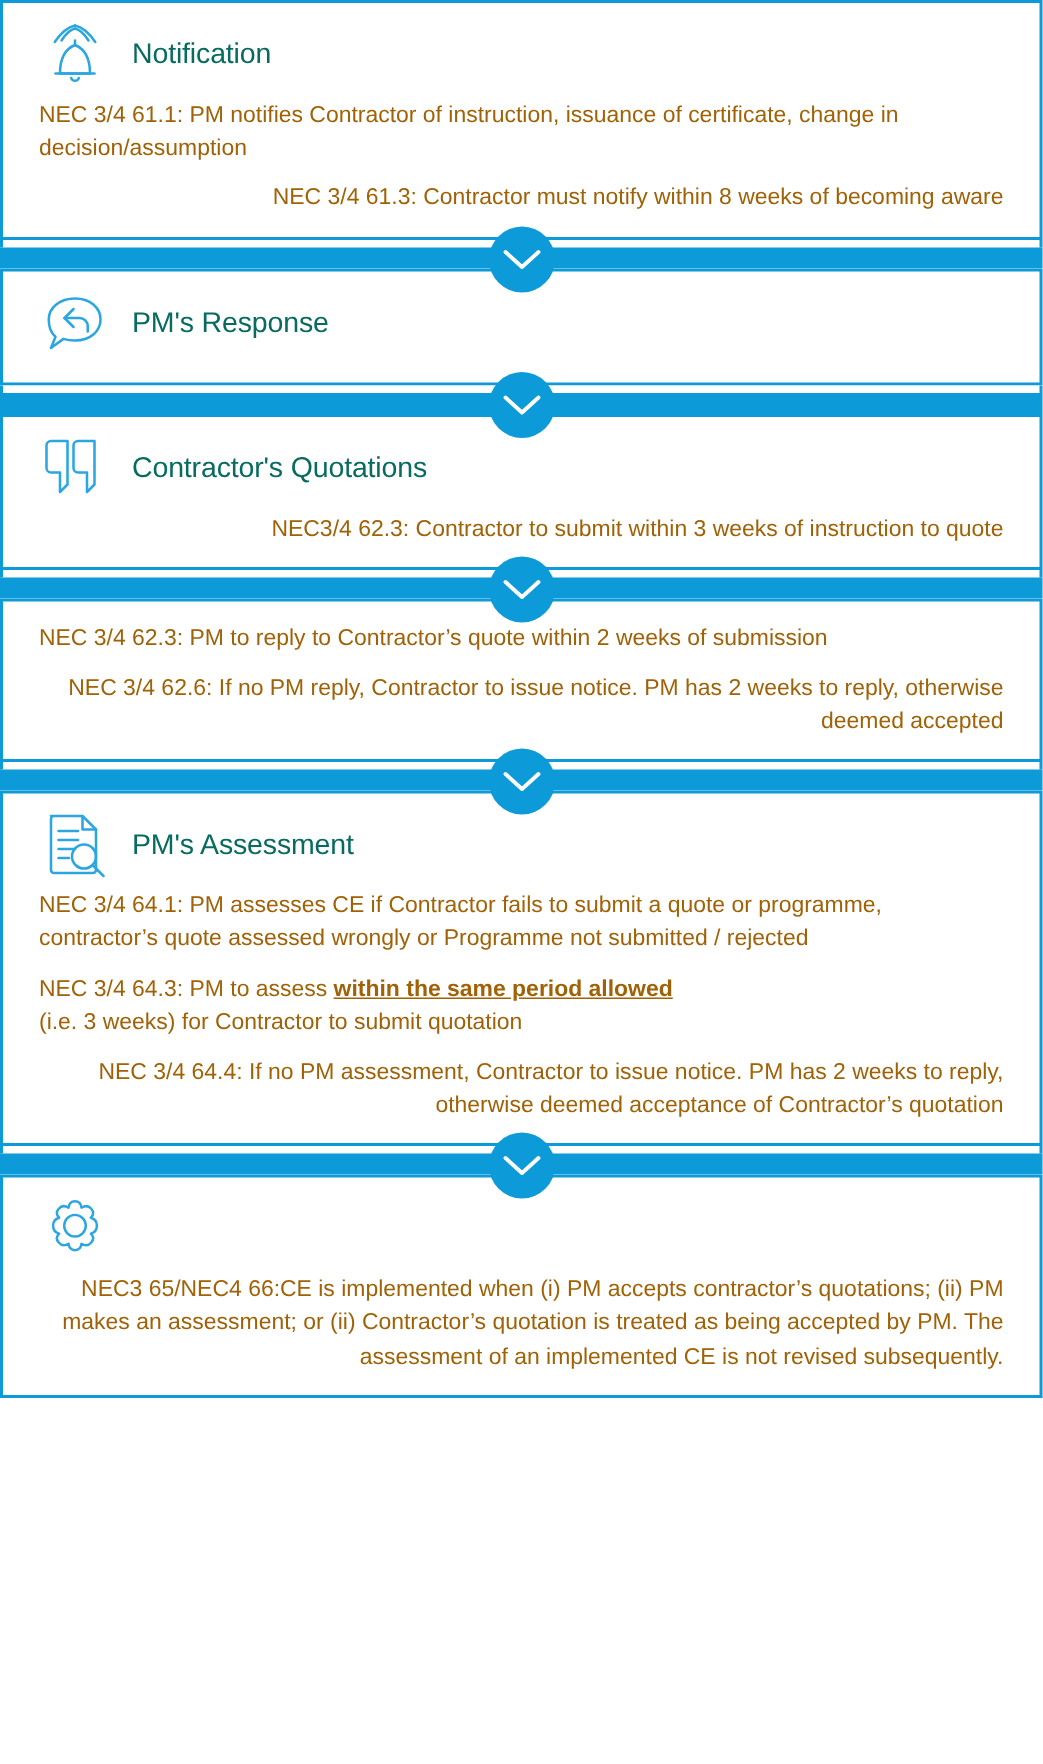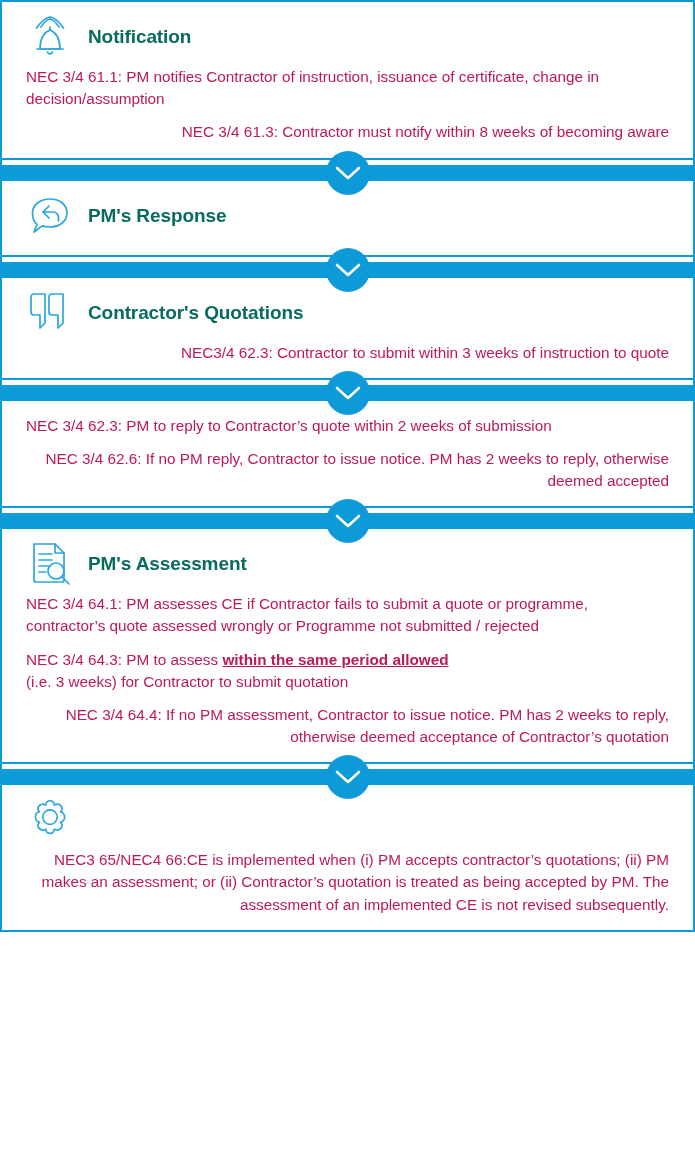--- a/index.html
+++ b/index.html
@@ -60,32 +60,32 @@
     width: 48px;
     height: 46px;
     flex: 0 0 48px;
     display: flex;
     align-items: center;
     justify-content: center;
   }
   .step-icon svg { display: block; }
   .step-title {
     font-size: 19px;
-    font-weight: bold;
+    font-weight: normal;
     color: #076b5f;
     letter-spacing: -0.1px;
     white-space: nowrap;
   }
 
   
   .step-body { margin-top: 4px; }
   .para {
     font-size: 15.3px;
     line-height: 1.45;
-    color: #be185d;
+    color: #a16207;
     margin: 0 0 11px 0;
   }
   .para:last-child { margin-bottom: 0; text-align: right; }
   .para b {
     font-weight: bold;
     text-decoration: underline;
   }
 
   
   .chev {

